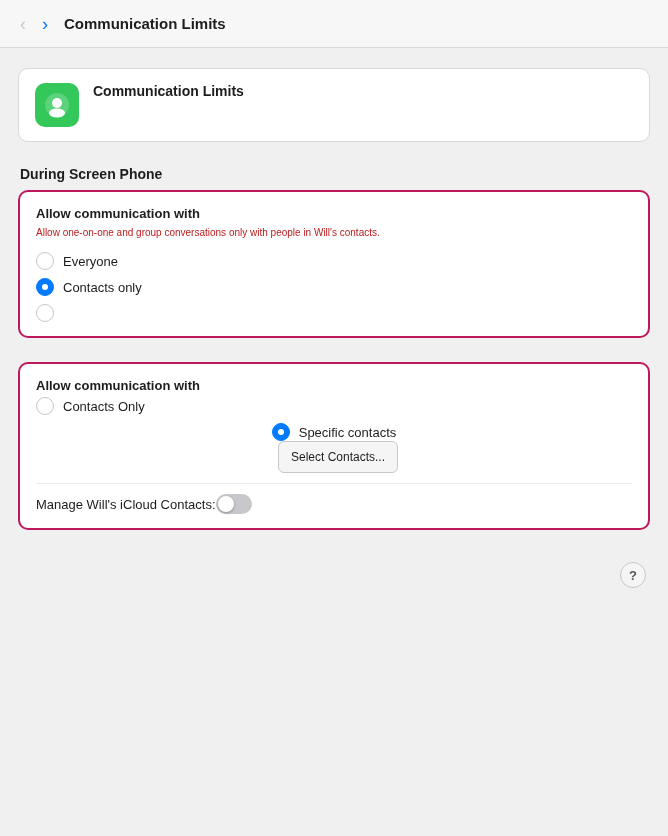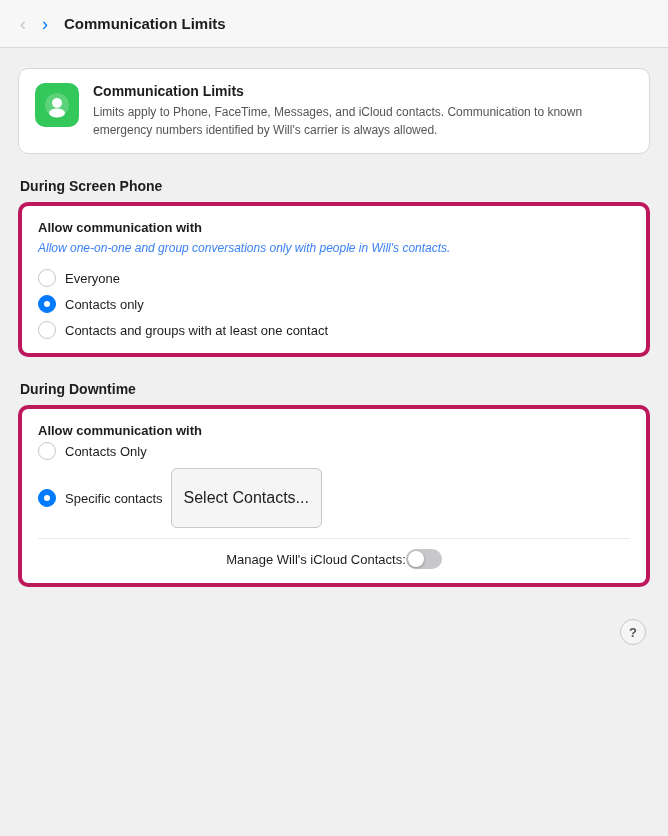--- a/index.html
+++ b/index.html
@@ -89,35 +89,34 @@
       font-size: 14px;
       font-weight: 700;
       margin-bottom: 8px;
       padding-left: 2px;
     }
 
     
     .settings-card {
       background: #ffffff;
       border-radius: 10px;
-      border: 4px solid #be185d;
+      border: 2px solid #be185d;
       padding: 14px 16px;
       margin-bottom: 24px;
     }
     .settings-card-title {
       font-size: 13px;
       font-weight: 600;
       margin-bottom: 4px;
     }
     .settings-card-subtitle {
-      font-size: 12px;
-      color: #3b82f6;
+      font-size: 10px;
+      color: #b91c1c;
       margin-bottom: 12px;
       line-height: 1.5;
-      font-style: italic;
     }
 
     
     .radio-option {
       display: flex;
       align-items: center;
       gap: 9px;
       margin-bottom: 8px;
       cursor: pointer;
     }
@@ -149,44 +148,45 @@
     .radio-label {
       font-size: 13px;
       color: #1d1d1f;
     }
 
     
     .select-contacts-btn {
       background: #f5f5f5;
       border: 1px solid #c7c7cc;
       border-radius: 6px;
-      padding: 20px 12px;
-      font-size: 16px;
+      padding: 8px 12px;
+      font-size: 12px;
       color: #1d1d1f;
       cursor: pointer;
       margin-left: 8px;
     }
 
     
     .radio-row-with-btn {
       display: flex;
       align-items: center;
       margin-bottom: 8px;
+      flex-direction: column;
     }
     .radio-part {
       display: flex;
       align-items: center;
       gap: 9px;
     }
 
     
     .manage-row {
       display: flex;
       align-items: center;
-      justify-content: center;
+      justify-content: flex-start;
       padding: 10px 0 0 0;
       margin-top: 10px;
       border-top: 1px solid #ebebeb;
     }
     .manage-label {
       font-size: 13px;
       color: #1d1d1f;
     }
 
     
@@ -246,46 +246,43 @@
   <div class="info-card">
     <div class="app-icon">
       <svg class="app-icon-svg" viewBox="0 0 28 28" fill="none" xmlns="http://www.w3.org/2000/svg">
         <circle cx="14" cy="14" r="12" fill="white" opacity="0.2"></circle>
         <circle cx="14" cy="12" r="5" fill="white"></circle>
         <ellipse cx="14" cy="22" rx="8" ry="4.5" fill="white"></ellipse>
       </svg>
     </div>
     <div class="info-text">
       <h2>Communication Limits</h2>
-      <p>Limits apply to Phone, FaceTime, Messages, and iCloud contacts. Communication to known emergency numbers identified by Will's carrier is always allowed.</p>
     </div>
   </div>
 
   <div class="section-title">During Screen Phone</div>
   <div class="settings-card">
     <div class="settings-card-title">Allow communication with</div>
     <div class="settings-card-subtitle">Allow one-on-one and group conversations only with people in Will's contacts.</div>
 
     <div class="radio-option">
       <div class="radio-circle"></div>
       <span class="radio-label">Everyone</span>
     </div>
 
     <div class="radio-option">
       <div class="radio-circle selected"></div>
       <span class="radio-label">Contacts only</span>
     </div>
 
     <div class="radio-option">
       <div class="radio-circle"></div>
-      <span class="radio-label">Contacts and groups with at least one contact</span>
     </div>
   </div>
 
-  <div class="section-title">During Downtime</div>
   <div class="settings-card">
     <div class="settings-card-title">Allow communication with</div>
 
     <div class="radio-option">
       <div class="radio-circle"></div>
       <span class="radio-label">Contacts Only</span>
     </div>
 
     <div class="radio-row-with-btn">
       <div class="radio-part">

